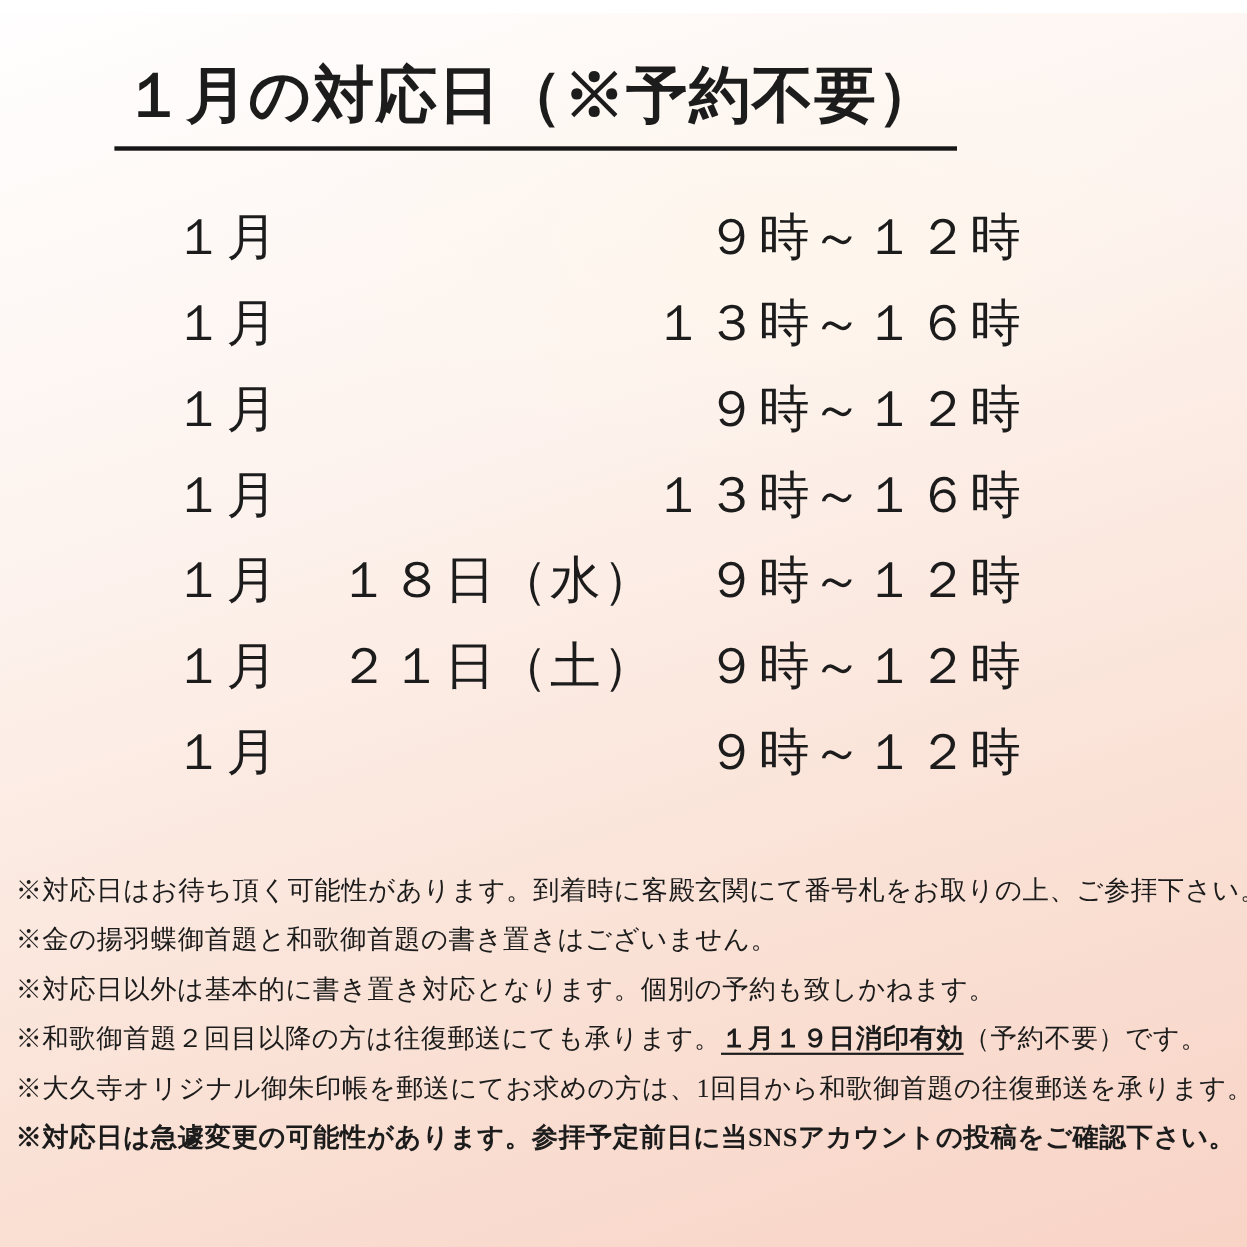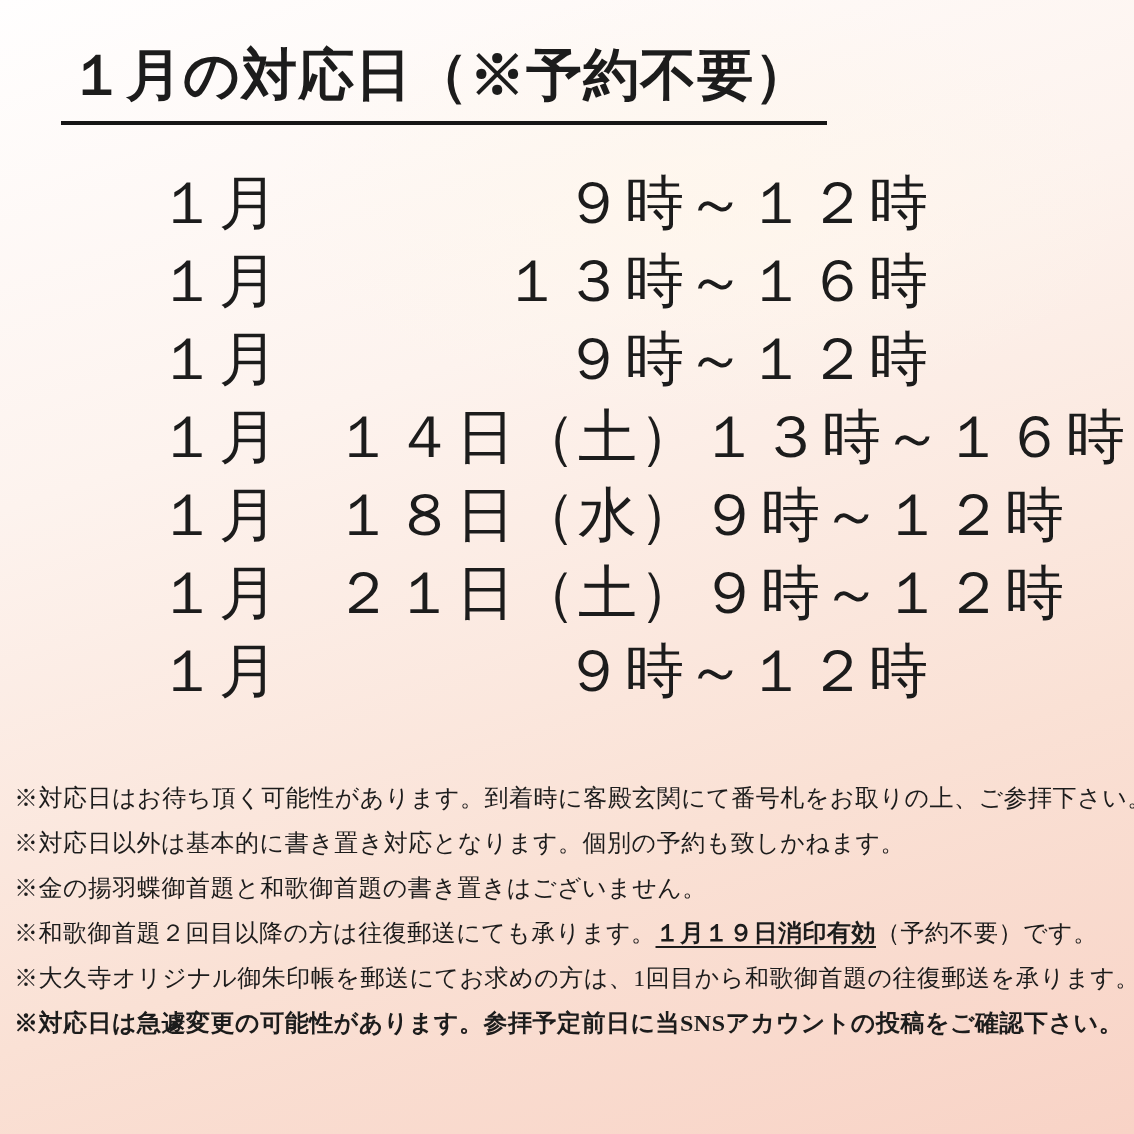--- a/index.html
+++ b/index.html
@@ -18,21 +18,22 @@
     width: 1134px;
     height: 1134px;
     background:
       radial-gradient(ellipse 620px 300px at 62% 18%, rgba(255,247,235,0.65), rgba(255,247,235,0) 70%),
       linear-gradient(162deg, #fffefe 0%, #fdf3ee 34%, #fae1d5 70%, #f8d3c6 100%);
     box-sizing: border-box;
   }
   
   .title-wrap {
     padding-top: 42px;
-    padding-left: 61px;
+    padding-left: 104px;
+    margin-top: 12px;
   }
   .title {
     display: inline-block;
     margin: 0;
     font-size: 56px;
     font-weight: bold;
     letter-spacing: 1px;
     line-height: 1.2;
     padding: 0 16px 12px 8px;
     border-bottom: 4px solid #161616;
@@ -42,21 +43,21 @@
   .schedule {
     margin: 54px 0 0 158px;
     width: 772px;
     display: flex;
     flex-direction: column;
     row-gap: 29px;
   }
   .sched-row {
     display: flex;
     align-items: baseline;
-    font-size: 59px;
+    font-size: 46px;
     letter-spacing: 2px;
     line-height: 49px;
     white-space: nowrap;
   }
   .sched-day { margin-left: 54px; }
   .sched-time { margin-left: auto; text-align: center; }
   
   .notes {
     margin: 80px 12px 0 14px;
   }
@@ -92,21 +93,20 @@
     <div class="sched-row">
       <span class="sched-month">１月</span>
       <span class="sched-time">１３時～１６時</span>
     </div>
     <div class="sched-row">
       <span class="sched-month">１月</span>
       <span class="sched-time">９時～１２時</span>
     </div>
     <div class="sched-row">
       <span class="sched-month">１月</span>
-      <span class="sched-day">１４日（土）</span>
       <span class="sched-time">１３時～１６時</span>
     </div>
     <div class="sched-row">
       <span class="sched-month">１月</span>
       <span class="sched-day">１８日（水）</span>
       <span class="sched-time">９時～１２時</span>
     </div>
     <div class="sched-row">
       <span class="sched-month">１月</span>
       <span class="sched-day">２１日（土）</span>
@@ -116,24 +116,24 @@
       <span class="sched-month">１月</span>
       <span class="sched-time">９時～１２時</span>
     </div>
   </div>
 
   <div class="notes">
     <p class="note">
       <span>※対応日はお待ち頂く可能性があります。到着時に客殿玄関にて番号札をお取りの上、ご参拝下さい。</span>
     </p>
     <p class="note">
-      <span>※対応日以外は基本的に書き置き対応となります。個別の予約も致しかねます。</span>
+      <span>※金の揚羽蝶御首題と和歌御首題の書き置きはございません。</span>
     </p>
     <p class="note">
-      <span>※金の揚羽蝶御首題と和歌御首題の書き置きはございません。</span>
+      <span>※対応日以外は基本的に書き置き対応となります。個別の予約も致しかねます。</span>
     </p>
     <p class="note">
       <span>※和歌御首題２回目以降の方は往復郵送にても承ります。</span><span class="seg-bold-underline">１月１９日消印有効</span><span>（予約不要）です。</span>
     </p>
     <p class="note">
       <span>※大久寺オリジナル御朱印帳を郵送にてお求めの方は、1回目から和歌御首題の往復郵送を承ります。</span>
     </p>
     <p class="note note-bold">
       <span>※対応日は急遽変更の可能性があります。参拝予定前日に当SNSアカウントの投稿をご確認下さい。</span>
     </p>

